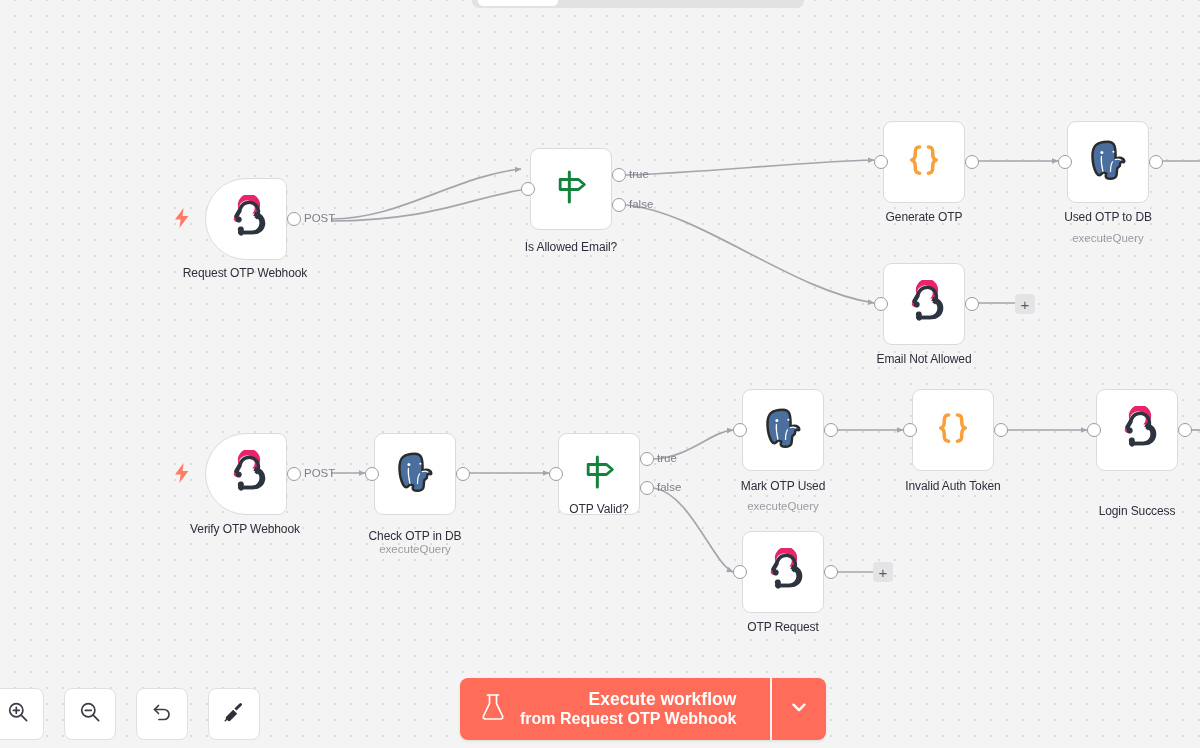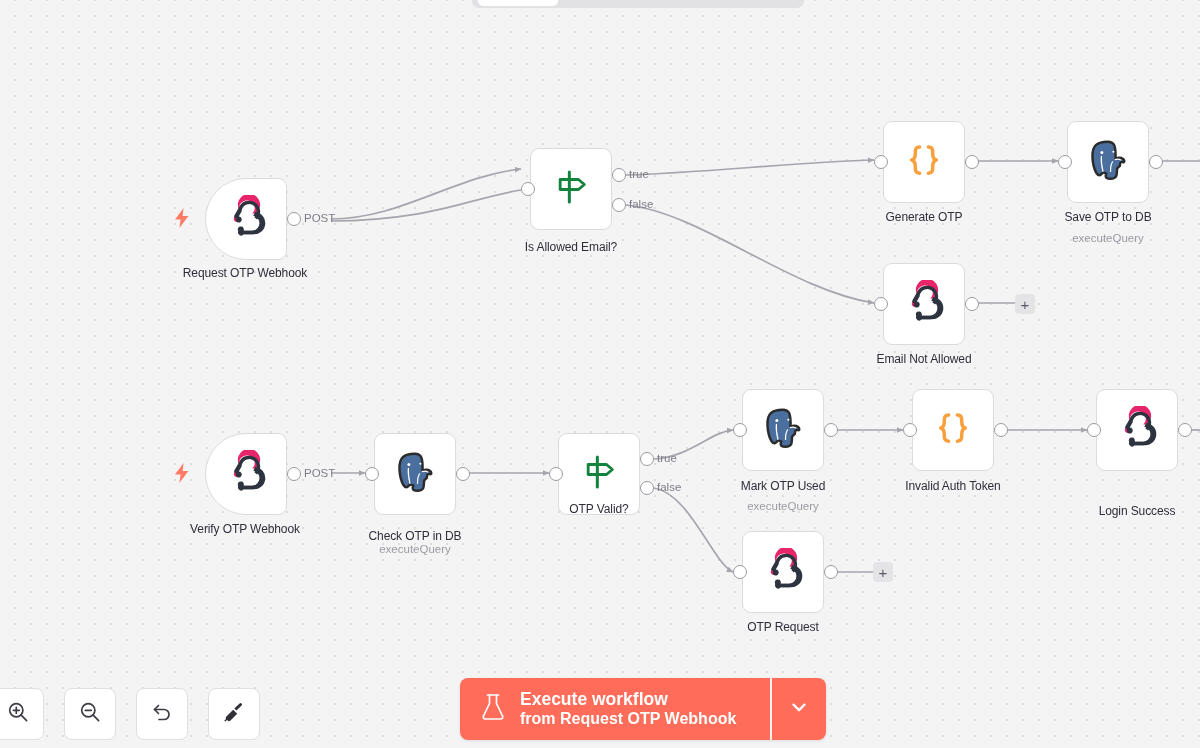--- a/index.html
+++ b/index.html
@@ -111,20 +111,21 @@
     display: flex; align-items: stretch;
     border-radius: 8px; overflow: hidden;
     z-index: 6;
     box-shadow: 0 1px 3px rgba(0,0,0,0.10);
   }
   #execute-main {
     background: #ff6d5a;
     display: flex; align-items: center; gap: 14px;
     padding: 11px 34px 11px 20px;
     min-width: 300px;
+    text-align: right;
   }
   #execute-text { display: flex; flex-direction: column; color: #ffffff; line-height: 1.18; }
   #execute-title { font-size: 17.5px; font-weight: bold; }
   #execute-sub { font-size: 16px; font-weight: bold; }
   #execute-divider { width: 2px; background: #fdf0ee; }
   #execute-caret {
     background: #ff6d5a;
     width: 54px;
     display: flex; align-items: center; justify-content: center;
   }
@@ -234,21 +235,21 @@
           <path d="M25 48 c-1.5 -6 -2.8 -14 -2.2 -21"></path>
           <path d="M42 31.5 c2 -0.7 5.5 -0.9 7.8 0.4"></path>
         </g>
         <circle cx="23.5" cy="21.5" r="2.1" fill="#ffffff"></circle>
         <circle cx="39.5" cy="20.5" r="1.5" fill="#ffffff"></circle>
       </svg>
     </span>
   </div>
   <div class="dot" style="left:1058px; top:155px;"></div>
   <div class="dot" style="left:1149px; top:155px;"></div>
-  <div class="node-label" style="left:1108px; top:210px;">Save OTP to DB</div>
+  <div class="node-label" style="left:1108px; top:210px;">Used OTP to DB</div>
   <div class="node-sublabel" style="left:1108px; top:232px;">executeQuery</div>
 
   <div class="node" style="left:883px; top:263px;">
     <span>
       <svg width="44" height="44" viewBox="0 0 64 64">
         <path d="M33 8 a11 11 0 0 0 -10.2 15.2 l-4.2 7.3 a4.4 4.4 0 1 1 -3.8 2.2 l5.9 -10.3 a2.6 2.6 0 0 1 0.3 -2.9 A16.2 16.2 0 1 1 46.5 27 l-5.4 0 A11 11 0 0 0 33 8 z" fill="#e8256a"></path>
         <path d="M17.6 33.5 a4.4 4.4 0 1 0 3.8 -2.2 l4.2 -7.3 a11 11 0 1 1 18.6 8.2 l3.8 3.6 a16.2 16.2 0 1 0 -26.9 -16.6 l-5.9 10.3 a2.6 2.6 0 0 0 2.4 4 z" fill="#2d3440"></path>
         <path d="M45.5 30.8 a11 11 0 0 1 -4.4 21.1 H28.5 a4.4 4.4 0 1 0 0 5.2 h12.7 a16.2 16.2 0 0 0 6.6 -30.9 z" fill="#2d3440"></path>
         <path d="M24.1 54.5 a4.4 4.4 0 1 1 4.4 -2.6 H41.1 a11 11 0 0 0 1.5 -21.8 l2.9 -5.3 a16.2 16.2 0 0 1 -3.3 32.3 H28.5 a4.4 4.4 0 0 1 -4.4 -2.6 z" fill="#2d3440"></path>
       </svg>

